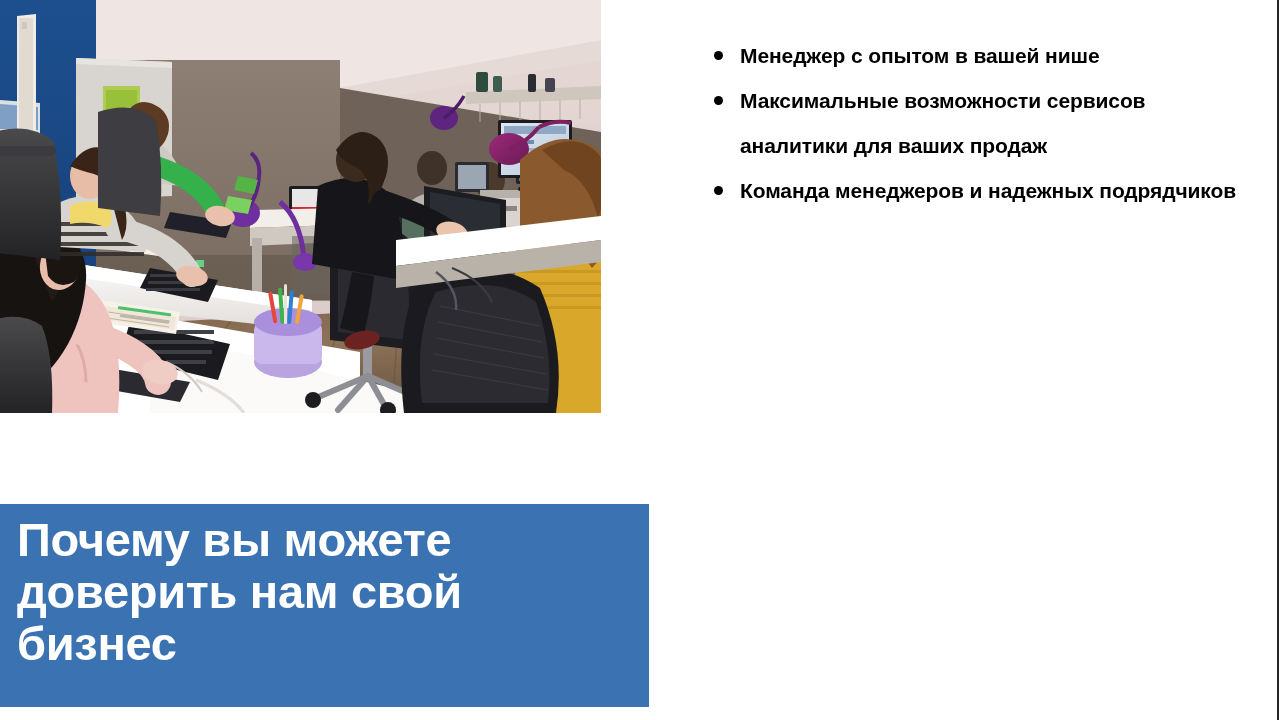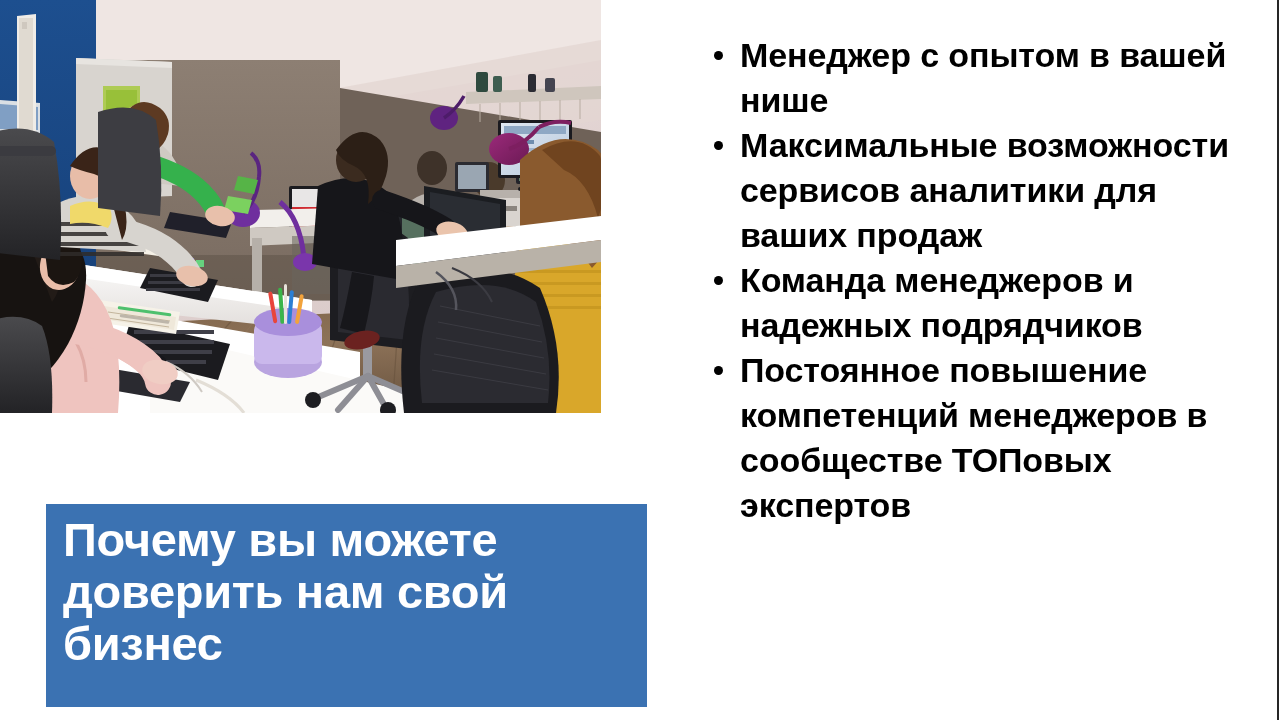--- a/index.html
+++ b/index.html
@@ -43,25 +43,24 @@
     overflow: hidden;
     background: #7e6f66;
   }
   #photo svg { display:block; width:601px; height:413px; }
 
   
   #title-box {
     position: absolute;
     left: 0;
     top: 504px;
-    width: 601px;
+    width: 649px;
     height: 203px;
     background: #3b72b2;
     box-sizing: border-box;
-    margin-left: 46px;
   }
   #title-text {
     position: absolute;
     left: 17px;
     top: 10px;
     width: 575px;
     margin: 0;
     color: #ffffff;
     font-family: "Liberation Sans", sans-serif;
     font-weight: bold;
@@ -81,21 +80,21 @@
     padding: 0 0 0 40px;
     list-style: none;
     color: #000000;
   }
   #bullets li {
     position: relative;
     margin: 0 0 0 0;
     padding: 0;
     font-family: "Liberation Sans", sans-serif;
     font-weight: bold;
-    font-size: 34px;
+    font-size: 21px;
     line-height: 45px;
     letter-spacing: -0.1px;
     color: #000000;
   }
   #bullets li > .bullet-dot {
     position: absolute;
     left: -26px;
     top: 18px;
     width: 9px;
     height: 9px;
@@ -427,20 +426,16 @@
       <span>Менеджер с опытом в вашей нише</span>
     </li>
     <li>
       <span class="bullet-dot"></span>
       <span>Максимальные возможности сервисов аналитики для ваших продаж</span>
     </li>
     <li>
       <span class="bullet-dot"></span>
       <span>Команда менеджеров и надежных подрядчиков</span>
     </li>
-    <li>
-      <span class="bullet-dot"></span>
-      <span>Постоянное повышение компетенций менеджеров в сообществе ТОПовых экспертов</span>
-    </li>
   </ul>
 
   <div id="slide-right-border"></div>
 </div>
 
 </body></html>

